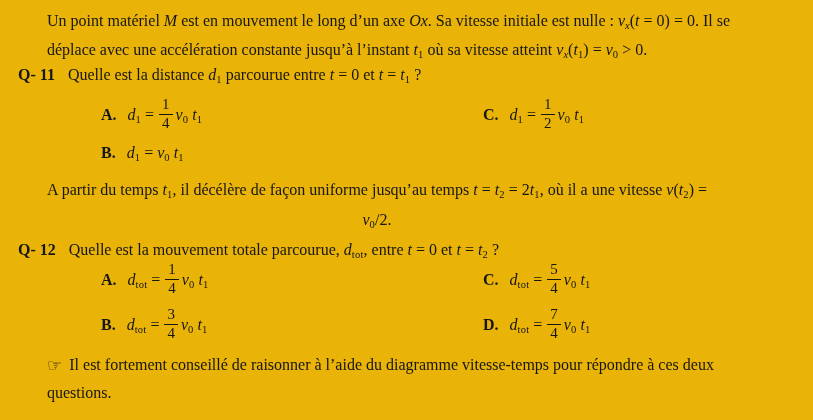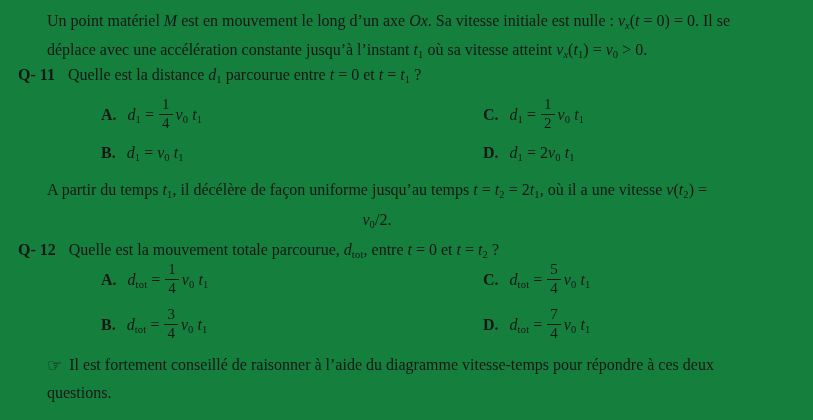--- a/index.html
+++ b/index.html
@@ -1,19 +1,19 @@
 <!DOCTYPE html>
 <html><head>
 <meta charset="utf-8">
 <style>
   html,body{margin:0;padding:0;background:#ffffff;}
   .page{
     position:relative;
     width:813px;height:420px;
-    background:#15803d;
+    background:#eab308;
     color:#161616;
     font-family:"Liberation Serif","DejaVu Serif",serif;
     font-size:16px;
     overflow:hidden;
   }
   .textline{white-space:nowrap;}
   .rm{font-style:normal;}
   .it{font-style:italic;}
   .sb{font-size:0.66em;font-style:normal;vertical-align:-0.28em;letter-spacing:0.2px;}
   .sbi{font-size:0.66em;font-style:italic;vertical-align:-0.28em;}
@@ -70,25 +70,20 @@
               <span class="num">1</span>
               <span class="den">2</span>
             </span><span class="it">v</span><span class="sb">0</span><span class="rm"> </span><span class="it">t</span><span class="sb">1</span></span>
       </span>
     </div>
     <div class="opt">
       <span class="opt-inner">
         <span class="letter">B.</span><span><span class="it">d</span><span class="sb">1</span><span class="rm"> = </span><span class="it">v</span><span class="sb">0</span><span class="rm"> </span><span class="it">t</span><span class="sb">1</span></span>
       </span>
     </div>
-    <div class="opt">
-      <span class="opt-inner">
-        <span class="letter">D.</span><span><span class="it">d</span><span class="sb">1</span><span class="rm"> = 2</span><span class="it">v</span><span class="sb">0</span><span class="rm"> </span><span class="it">t</span><span class="sb">1</span></span>
-      </span>
-    </div>
   </div>
 
   <div class="interlude textline"><span class="rm">A partir du temps </span><span class="it">t</span><span class="sb">1</span><span class="rm">, il décélère de façon uniforme jusqu’au temps </span><span class="it">t</span><span class="rm"> = </span><span class="it">t</span><span class="sb">2</span><span class="rm"> = 2</span><span class="it">t</span><span class="sb">1</span><span class="rm">, où il a une vitesse </span><span class="it">v</span><span class="rm">(</span><span class="it">t</span><span class="sb">2</span><span class="rm">) =</span><br><span class="it">v</span><span class="sb">0</span><span class="rm">/2.</span></div>
 
   <div class="qline q12">
     <span class="qlabel">Q- 12</span>
     <span class="textline"><span class="rm">Quelle est la mouvement totale parcourue, </span><span class="it">d</span><span class="sb">tot</span><span class="rm">, entre </span><span class="it">t</span><span class="rm"> = 0 et </span><span class="it">t</span><span class="rm"> = </span><span class="it">t</span><span class="sb">2</span><span class="rm"> ?</span></span>
   </div>
 
   <div class="opts opts12">

